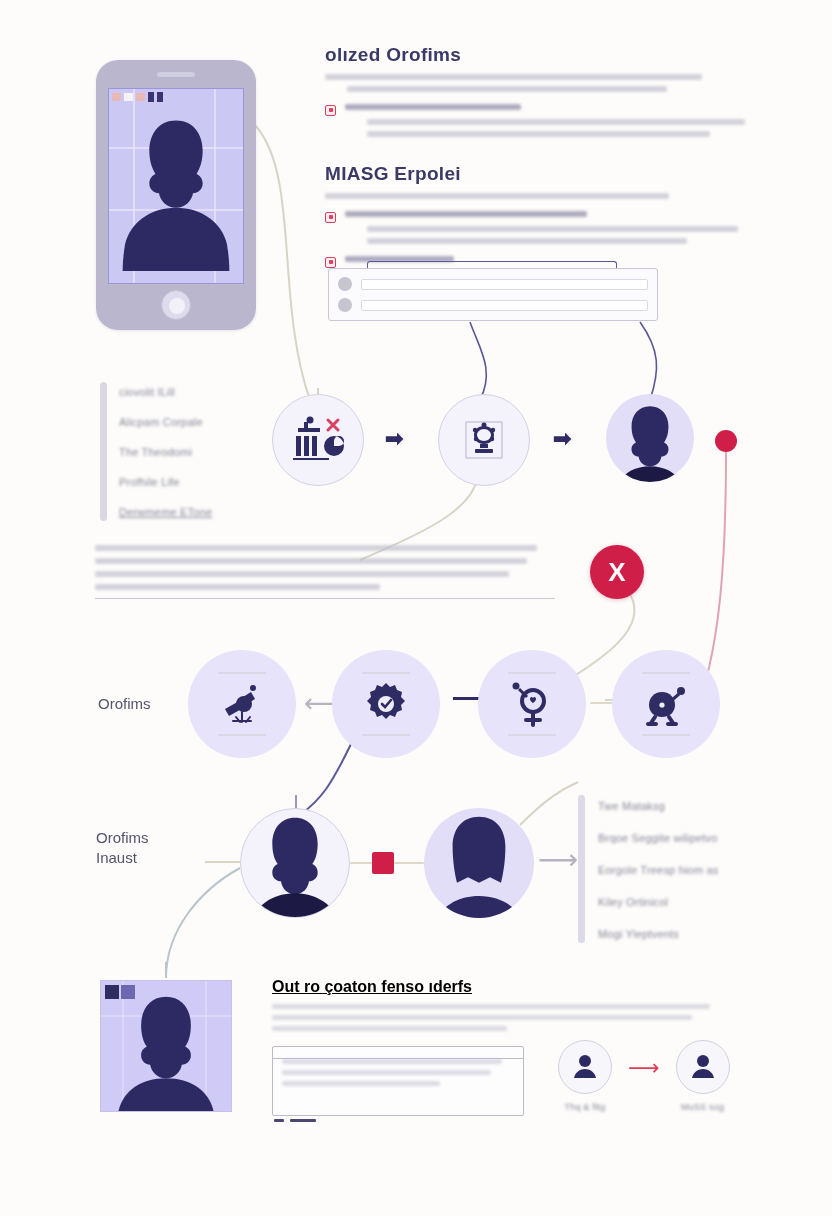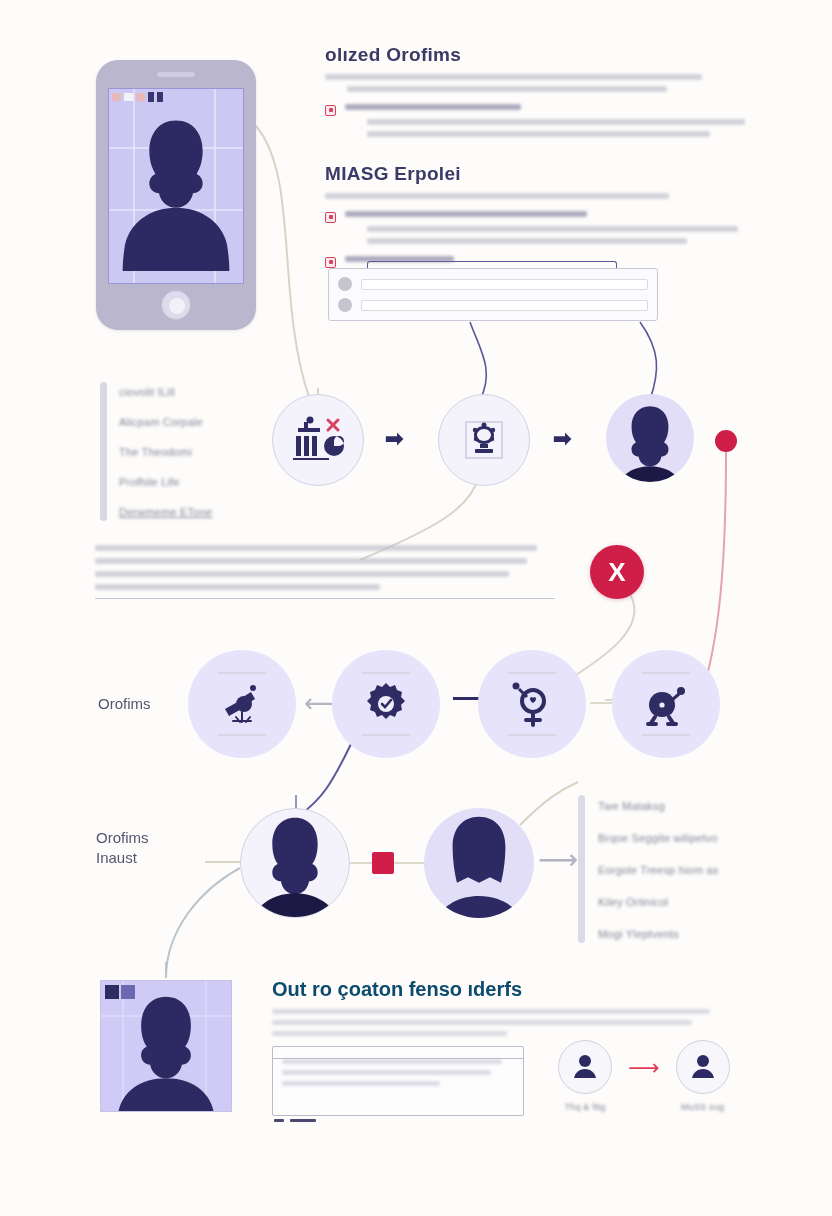--- a/index.html
+++ b/index.html
@@ -134,21 +134,21 @@
   .rlist-rail { width: 7px; border-radius: 4px; background: #dcdae6; }
   .rlist-items { display: flex; flex-direction: column; gap: 15px; padding-top: 3px; }
   .rlist-items span { font-size: 11px; }
 
   
   .bottom-card {
     position: absolute; left: 100px; top: 980px; width: 132px; height: 132px;
     background: #cfcbf6; border: 1.5px solid #c6c2e4;
   }
   .bottom-doc { position: absolute; left: 272px; top: 978px; width: 452px; }
-  .bottom-doc h3 { font-size: 20px; font-weight: 700; color: #0c4a6e; filter: blur(.6px); }
+  .bottom-doc h3 { font-size: 16px; font-weight: 700; color: #000000; filter: blur(.6px); text-decoration: underline; }
   .bottom-doc .para { margin-top: 8px; }
   .bottom-doc .para .tbar { margin-bottom: 6px; }
 
   .quote-box {
     position: absolute; left: 272px; top: 1046px; width: 252px; height: 70px;
     border: 1.2px solid #bcbacd; border-radius: 2px; background: #fdfdfe;
     padding: 12px 9px 0;
   }
   .quote-box .tbar { margin-bottom: 6px; }
   .quote-head { position: absolute; left: 0; right: 0; top: 0; height: 12px; border-bottom: 1.2px solid #bcbacd; }

